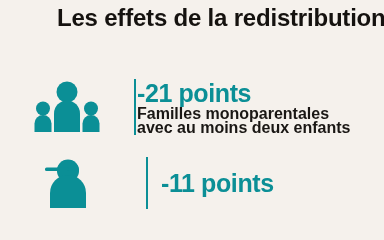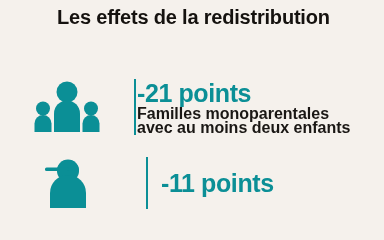--- a/index.html
+++ b/index.html
@@ -23,21 +23,21 @@
   }
 
   
   .title-block {
     position: absolute;
     left: 57px;
     top: 6px;
     width: 320px;
   }
   .title-line {
-    font-size: 20px;
+    font-size: 24px;
     font-weight: bold;
     color: #15120f;
     line-height: 23px;
     letter-spacing: -0.2px;
     white-space: nowrap;
   }
 
   
   .stat-row {
     position: absolute;

